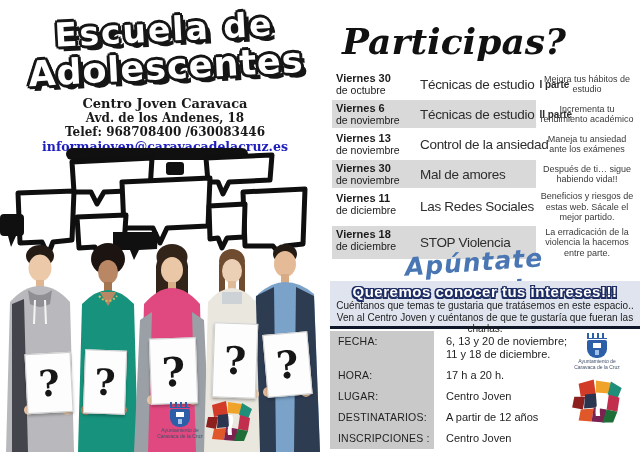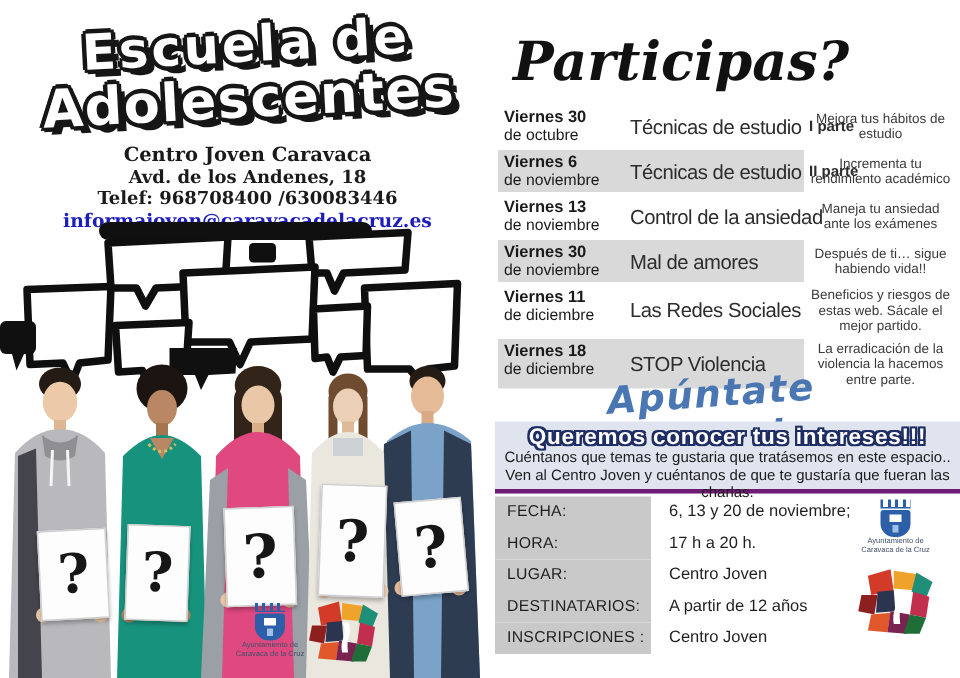--- a/index.html
+++ b/index.html
@@ -71,21 +71,21 @@
   .sact .act { font-size:13.5px; letter-spacing:-0.3px; color:#2d2d2d; }
   .sact .note { font-size:10px; margin-left:5px; color:#2d2d2d;font-weight:bold; }
   .sben { flex:1; display:flex; align-items:center; justify-content:center;
     text-align:center; font-size:9px; line-height:10.5px; color:#3a3a3a; padding:1px 2px; }
 
   .cta { position:absolute; top:248px; left:30px; width:230px; text-align:center;
     transform:rotate(-4deg); color:#4a77b3; font-size:25px; font-weight:bold;
     font-style:italic; letter-spacing:1px; font-family:"DejaVu Sans", sans-serif; }
 
   .interests-box { position:absolute; top:281px; left:0; width:310px; height:45px;
-    background:#dfe4ef; border-bottom:3px solid #701a75; text-align:center; }
+    background:#dfe4ef; border-bottom:3px solid #0f172a; text-align:center; }
   .ibox-title { font-size:15px; font-weight:bold; letter-spacing:0.5px; margin-top:2px;
     color:#ffffff;
     text-shadow:-1.5px -1.5px 0 #1e2d63, 1.5px -1.5px 0 #1e2d63, -1.5px 1.5px 0 #1e2d63,
                  1.5px 1.5px 0 #1e2d63, 0 -1.5px 0 #1e2d63, 0 1.5px 0 #1e2d63,
                  -1.5px 0 0 #1e2d63, 1.5px 0 0 #1e2d63; }
   .ibox-line { font-size:10px; line-height:11.5px; color:#1c1c1c;text-align:center; }
 
   .details { position:absolute; top:331px; left:0; width:290px; height:121px; }
   .dgrid { display:grid; grid-template-columns:104px 132px; width:236px; }
   .dlabel { background:#c9c9c9; font-size:10.5px; color:#1f1f1f;
@@ -322,20 +322,21 @@
       <div class="ibox-title">Queremos conocer tus intereses!!!</div>
       <div class="ibox-line">Cuéntanos que temas te gustaria que tratásemos en este espacio..</div>
       <div class="ibox-line">Ven al Centro Joven y cuéntanos de que te gustaría que fueran las charlas.</div>
     </div>
 
     <div class="details">
       <div class="dgrid">
         <div class="dlabel">FECHA:</div>
         <div class="dvalue">
           <div>6, 13 y 20 de noviembre;</div>
+          <div>11 y 18 de diciembre.</div>
         </div>
         <div class="dlabel">HORA:</div>
         <div class="dvalue">17 h a 20 h.</div>
         <div class="dlabel">LUGAR:</div>
         <div class="dvalue">Centro Joven</div>
         <div class="dlabel">DESTINATARIOS:</div>
         <div class="dvalue">A partir de 12 años</div>
         <div class="dlabel">INSCRIPCIONES :</div>
         <div class="dvalue">Centro Joven</div>
       </div>

